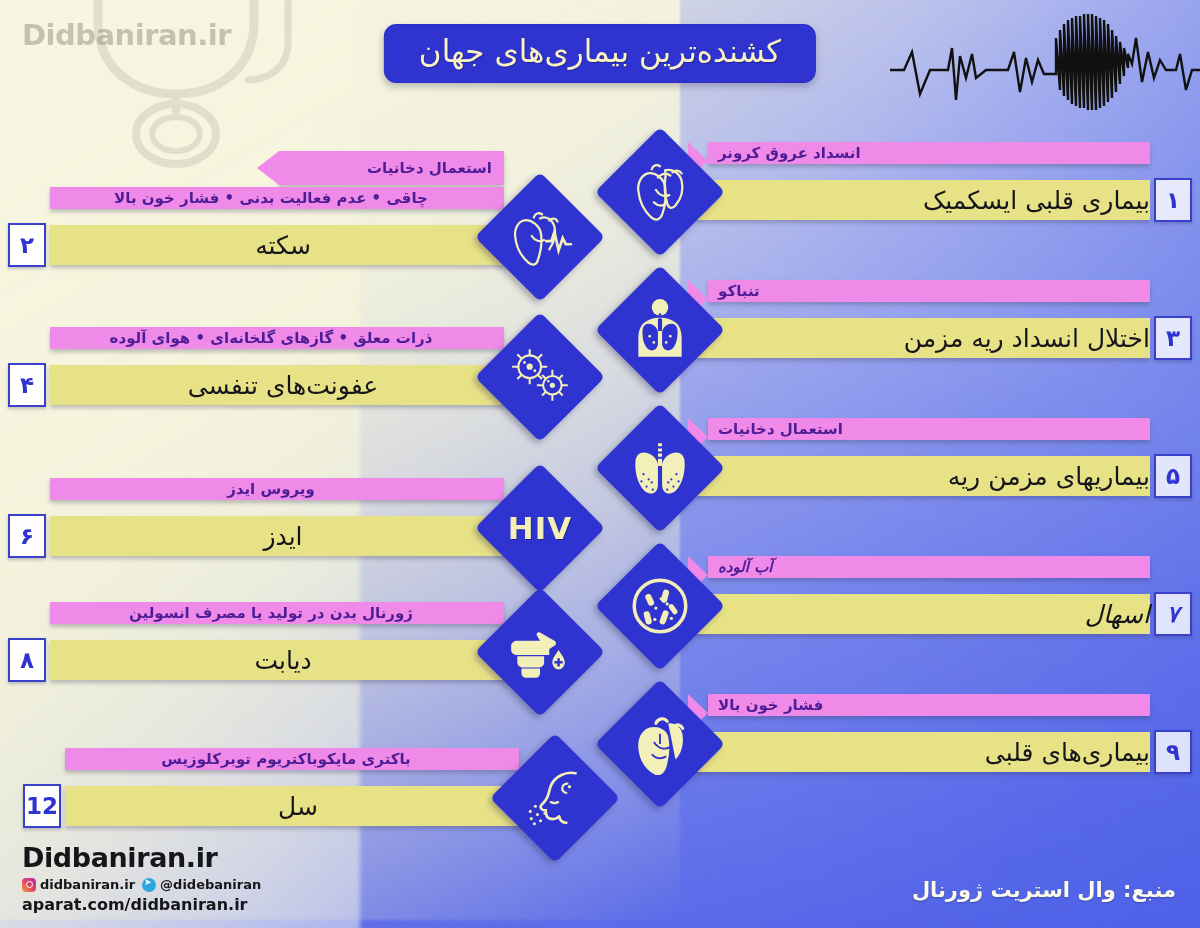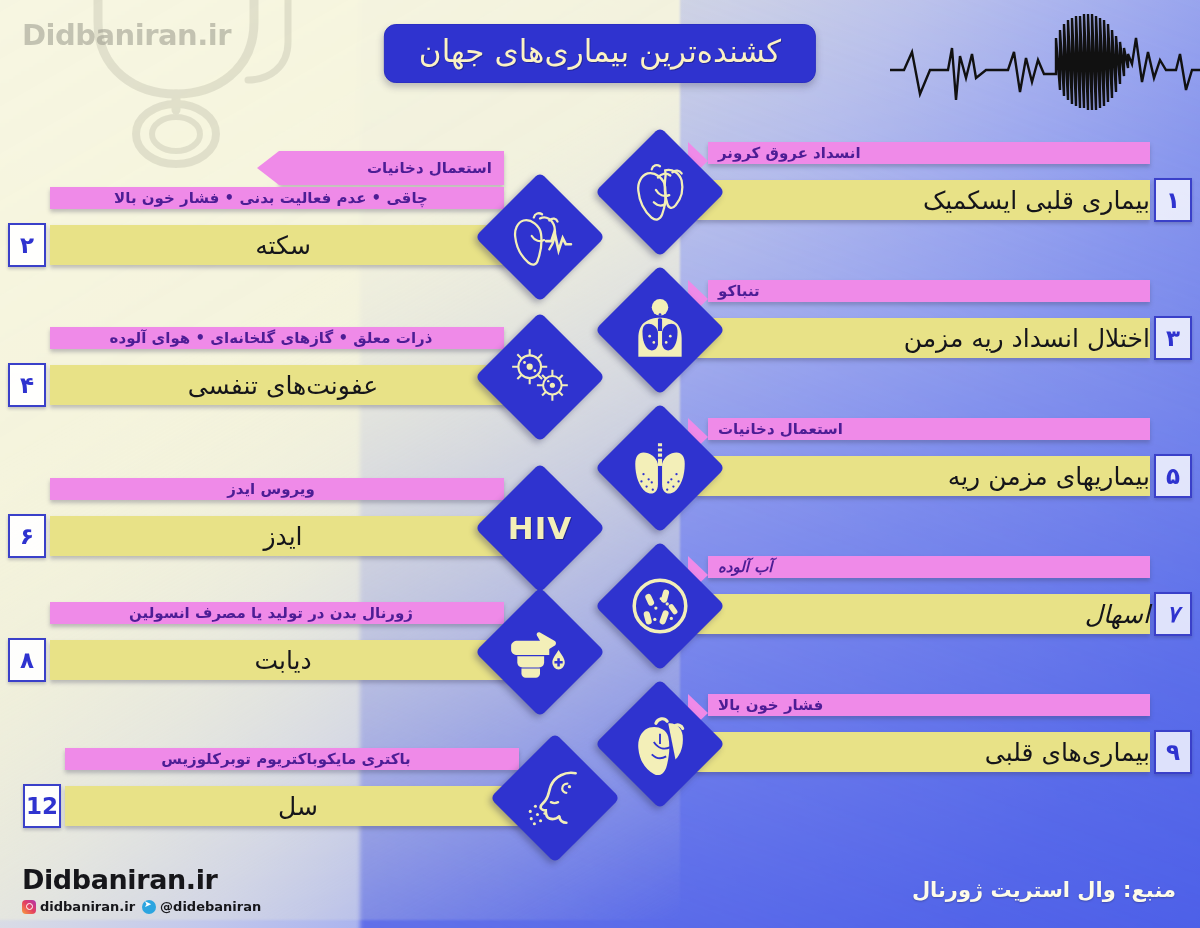--- a/index.html
+++ b/index.html
@@ -467,17 +467,18 @@
     <div class="social">
       <span class="sp">
         <span class="ig-badge"></span>
         <span>didbaniran.ir</span>
       </span>
       <span class="sp">
         <span class="tg-badge"></span>
         <span>@didebaniran</span>
       </span>
     </div>
+    <div class="aparat">aparat.com/didbaniran.ir</div>
   </div>
 
   <div class="source">منبع:  وال استریت ژورنال</div>
 
 </div>
 
 </body></html>

